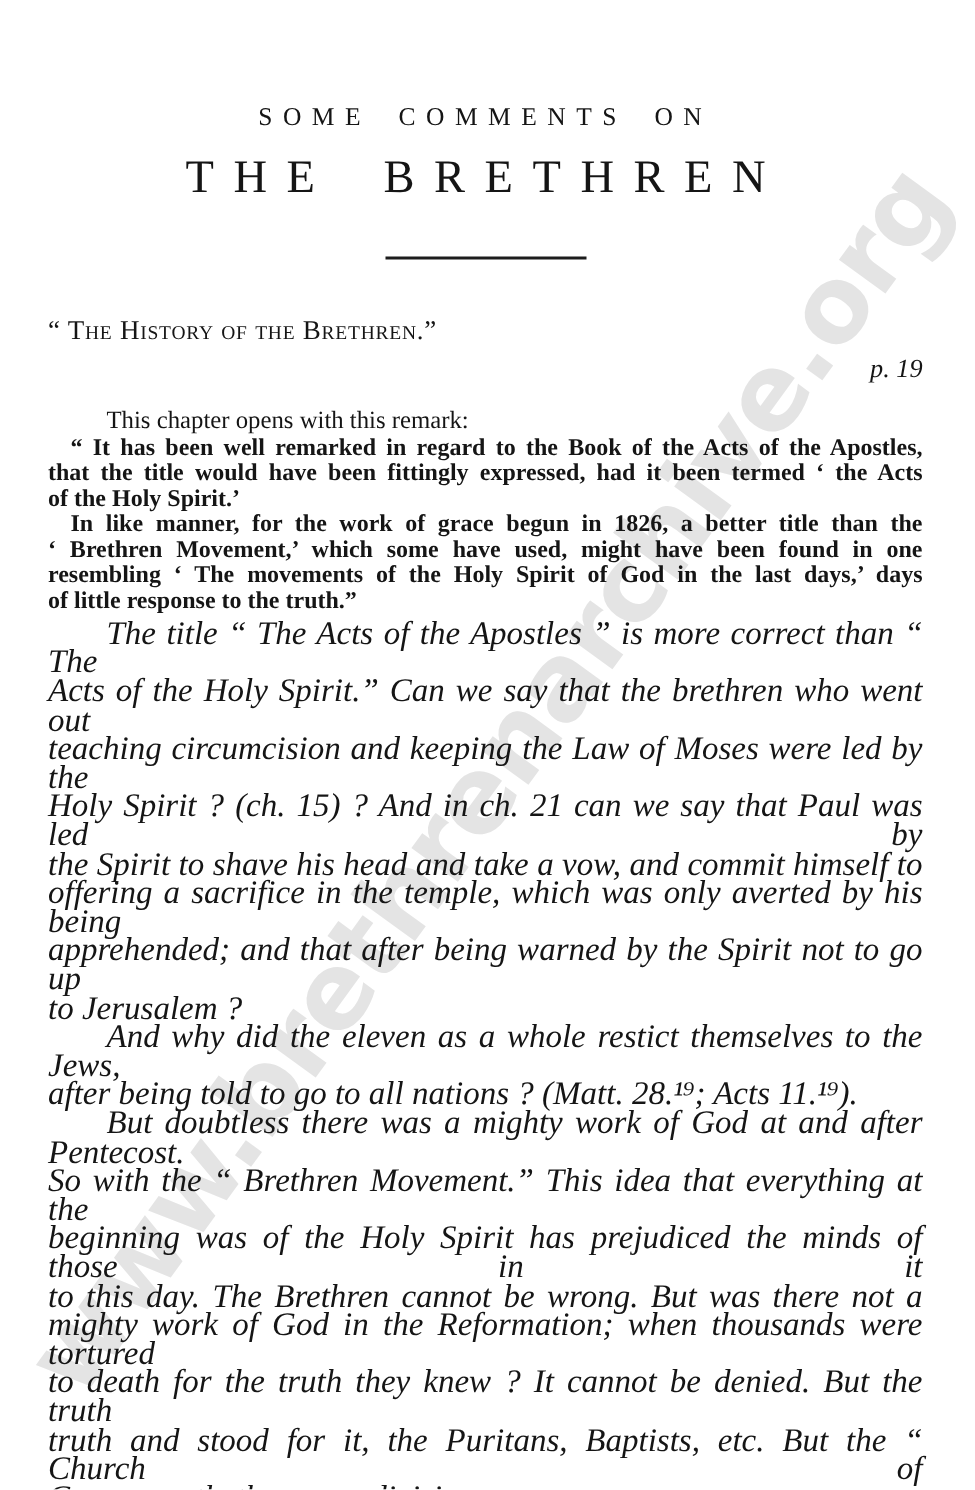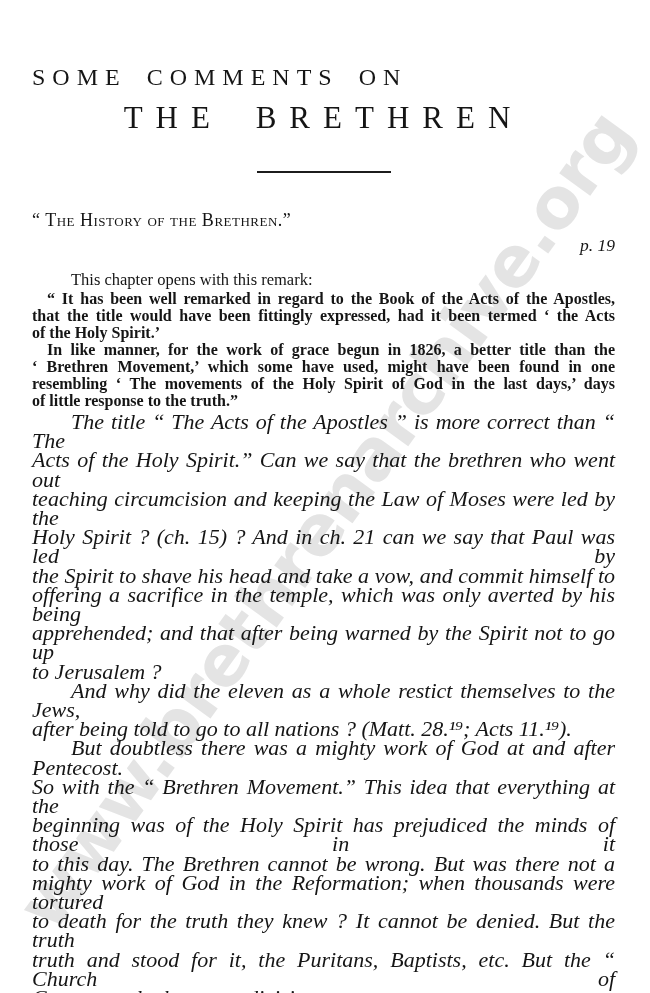--- a/index.html
+++ b/index.html
@@ -26,22 +26,22 @@
     z-index: 0;
     user-select: none;
   }
   .content {
     position: relative;
     z-index: 1;
     padding: 0 35px 0 32px;
   }
   .kicker {
     margin-top: 67px;
-    text-align: left;
-    font-size: 24px;
+    text-align: center;
+    font-size: 17px;
     line-height: 21px;
     letter-spacing: 7px;
     word-spacing: 7px;
   }
   .title {
     margin: 13px 0 0 0;
     text-align: center;
     font-size: 31px;
     line-height: 33px;
     font-weight: normal;

